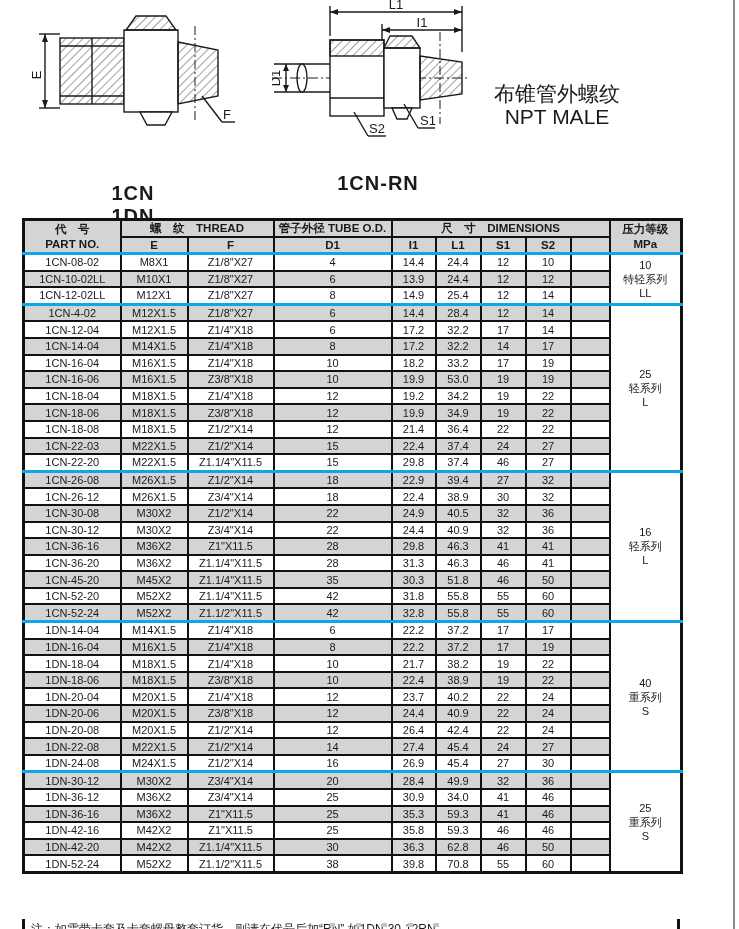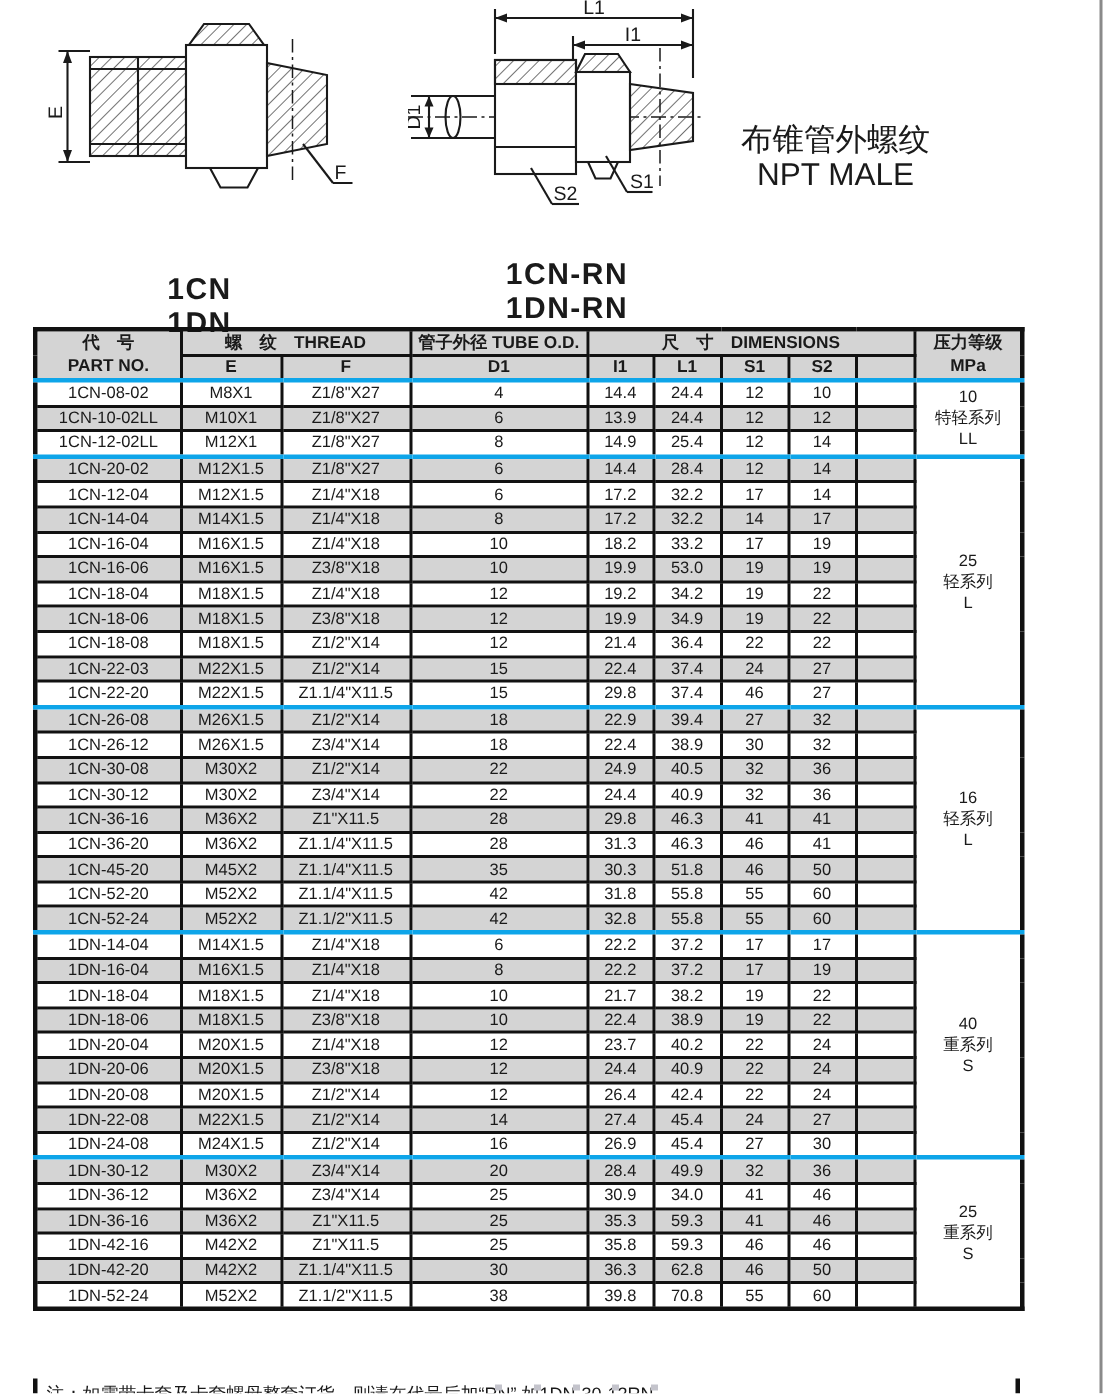--- a/index.html
+++ b/index.html
@@ -128,21 +128,20 @@
       <text x="148" y="125">S1</text>
     </svg>
   </div>
 
   <div id="left-models" class="models">
     <div>1CN</div>
     <div>1DN</div>
   </div>
   <div id="right-models" class="models">
     <div>1CN-RN</div>
-    <div>1DN-RN</div>
   </div>
 
   <div id="type-title">
     <div>布锥管外螺纹</div>
     <div>NPT MALE</div>
   </div>
 
   <div id="table-block">
     <table>
       <colgroup>
@@ -215,21 +214,21 @@
             <td>M12X1</td>
             <td>Z1/8"X27</td>
             <td>8</td>
             <td>14.9</td>
             <td>25.4</td>
             <td>12</td>
             <td>14</td>
             <td></td>
           </tr>
           <tr class="shade gstart">
-            <td>1CN-20-02</td>
+            <td>1CN-4-02</td>
             <td>M12X1.5</td>
             <td>Z1/8"X27</td>
             <td>6</td>
             <td>14.4</td>
             <td>28.4</td>
             <td>12</td>
             <td>14</td>
             <td></td>
             <td class="pressure" rowspan="10">
               <div>25</div>

